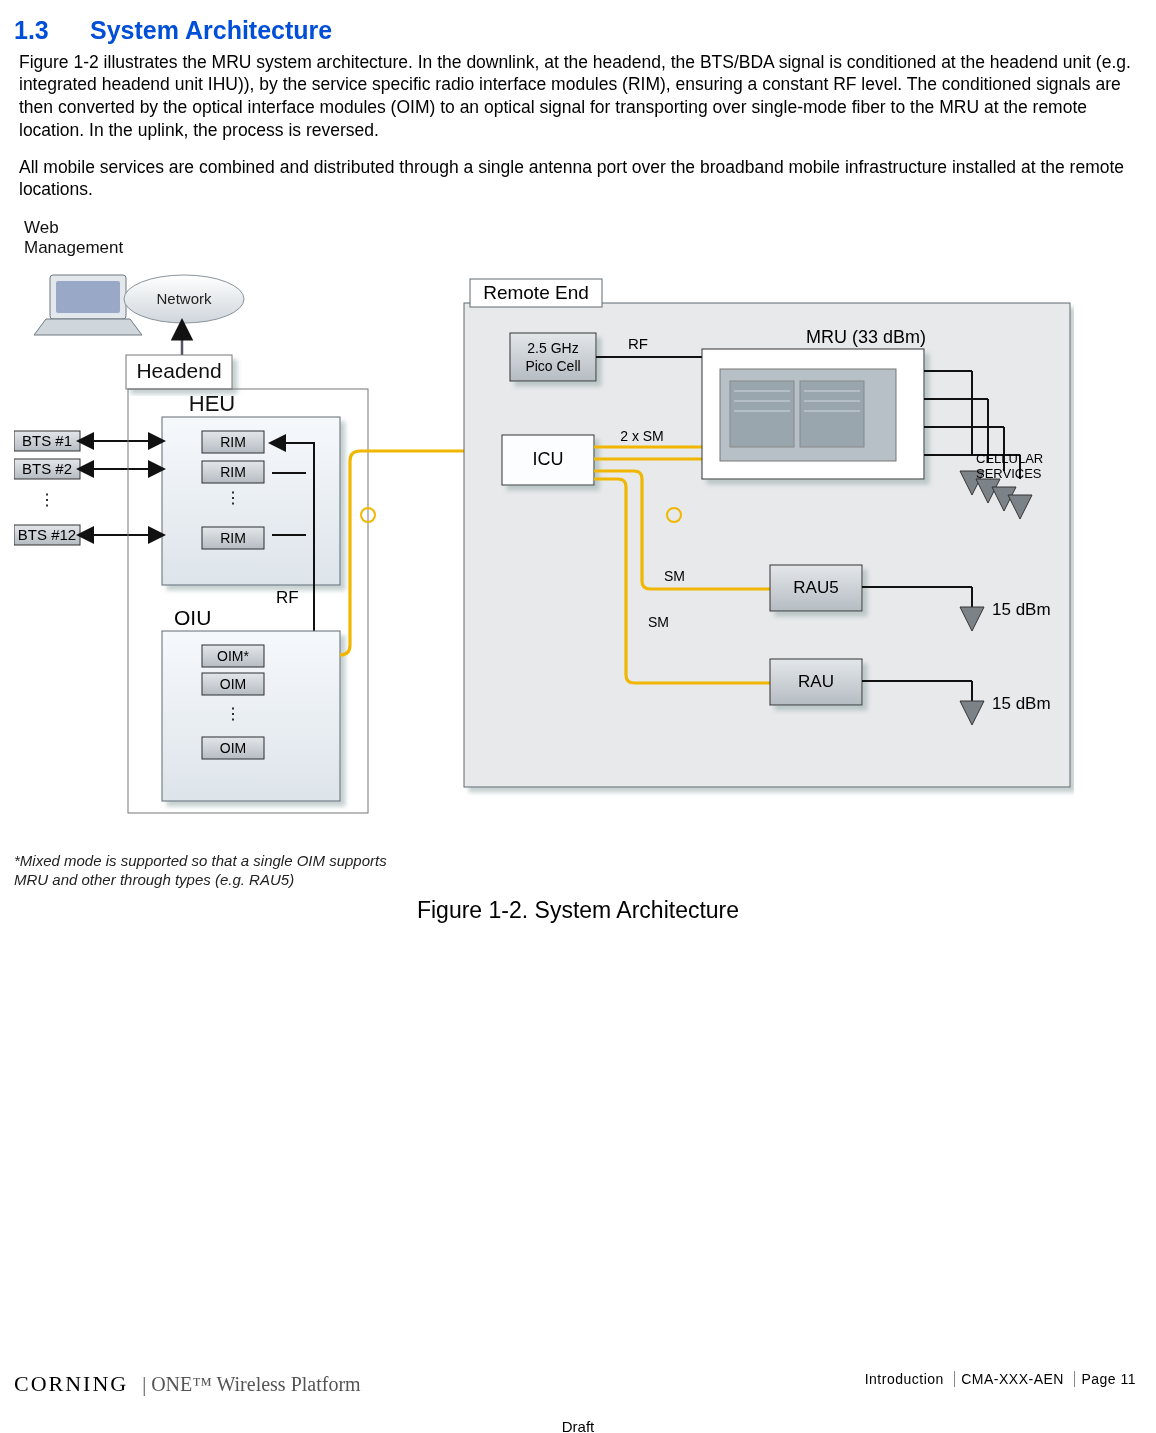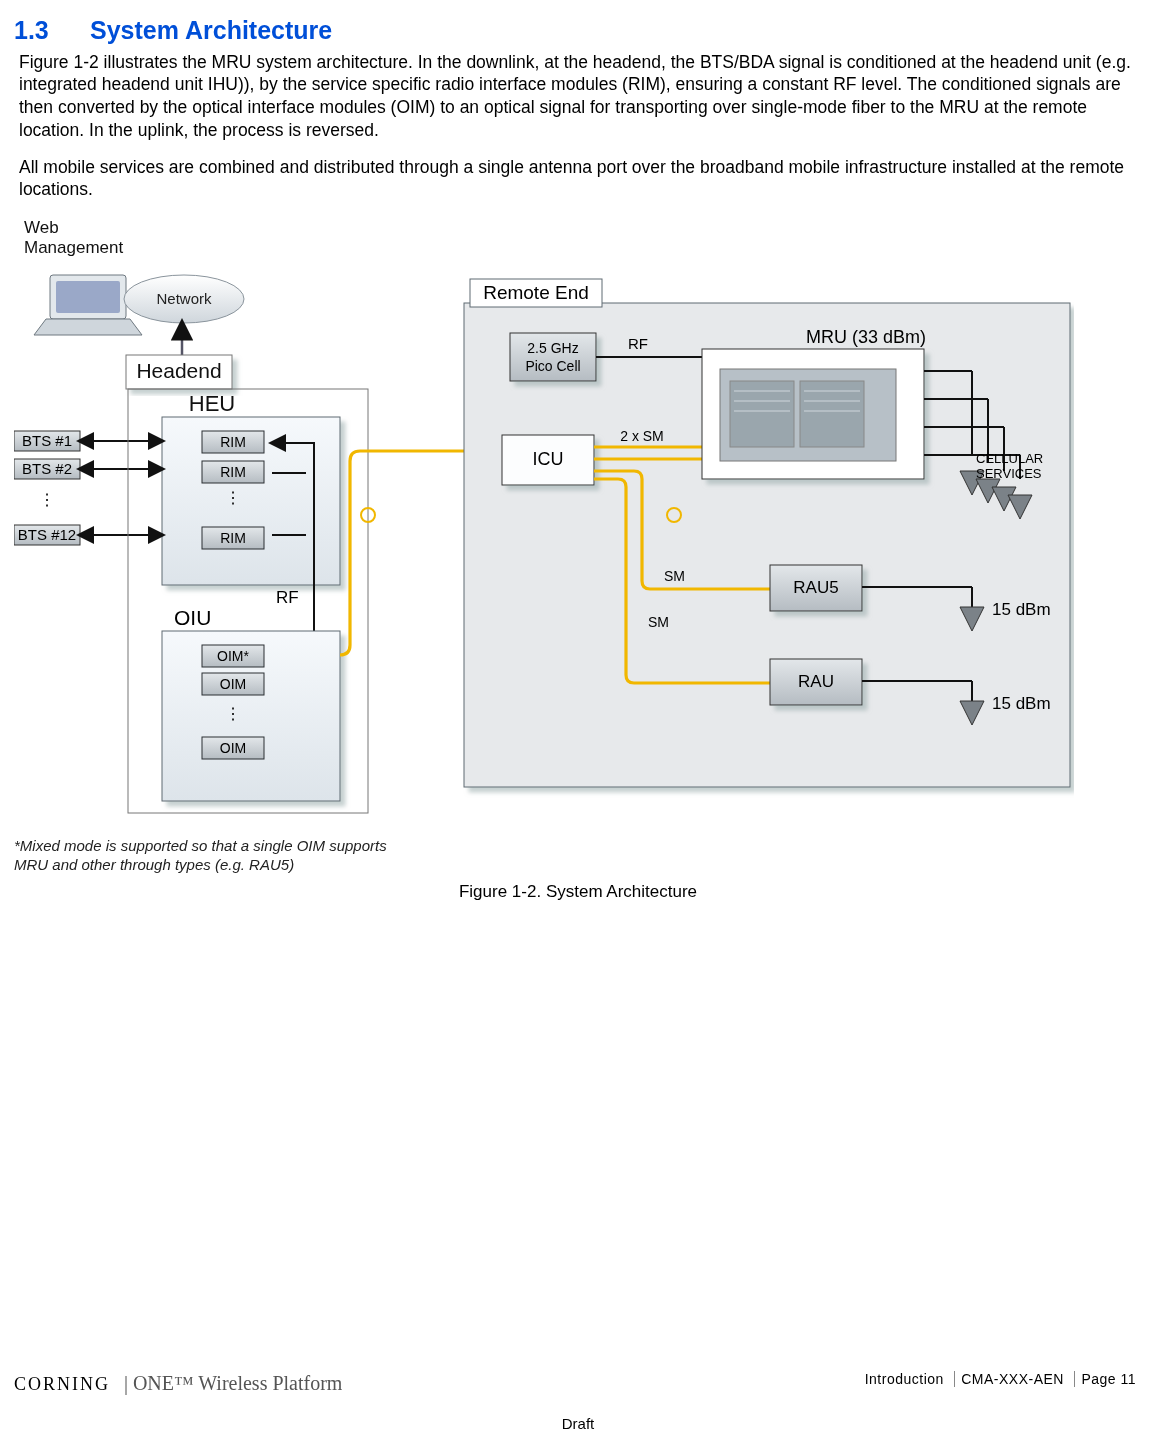--- a/index.html
+++ b/index.html
@@ -15,34 +15,34 @@
   }
   h2.section-heading {
     margin: 0 0 4px 0;
     font-size: 25px;
     color: #004fd8;
     font-weight: 700;
   }
   h2.section-heading .num { display:inline-block; width: 76px; }
   p.body { margin: 0 0 14px 5px; }
   .fig-wrap { margin: 8px 0 0 0; }
-  .fig-caption { text-align: center; font-size: 17px; margin: 6px 0 0 0; }
+  .fig-caption { text-align: center; font-size: 23px; margin: 6px 0 0 0; }
   svg.diagram { display:block; }
-  .footnote { font-style: italic; font-size: 15px; color:#222; margin-top:2px; line-height:1.25;}
+  .footnote { font-style: italic; font-size: 15px; color:#222; margin-top:17px; line-height:1.25;}
   .page-footer {
     position: absolute;
     left: 14px; right: 14px;
     top: 1370px;
     font-size: 14px;
   }
   .page-footer .right { float:right; letter-spacing:0.5px; }
   .page-footer .right span { padding: 0 6px; border-left:1px solid #888; }
   .page-footer .right span:first-child { border-left:none; }
   .page-footer .draft { text-align:center; clear:both; padding-top:18px; font-size:15px; }
-  .brand { font-family: Georgia, "Times New Roman", serif; letter-spacing:2px; font-size:18px; }
+  .brand { font-family: Georgia, "Times New Roman", serif; letter-spacing:2px; font-size:22px; }
   .brand-one { font-size:20px; color:#555; margin-left:10px;font-family:Liberation Serif, serif; }
 </style>
 </head>
 <body>
 
 <h2 class="section-heading">
   <span class="num">1.3</span><span>System Architecture</span>
 </h2>
 
 <p class="body">Figure 1-2 illustrates the MRU system architecture. In the downlink, at the headend, the BTS/BDA signal is conditioned at the headend unit (e.g. integrated headend unit IHU)), by the service specific radio interface modules (RIM), ensuring a constant RF level. The conditioned signals are then converted by the optical interface modules (OIM) to an optical signal for transporting over single-mode fiber to the MRU at the remote location. In the uplink, the process is reversed.</p>

